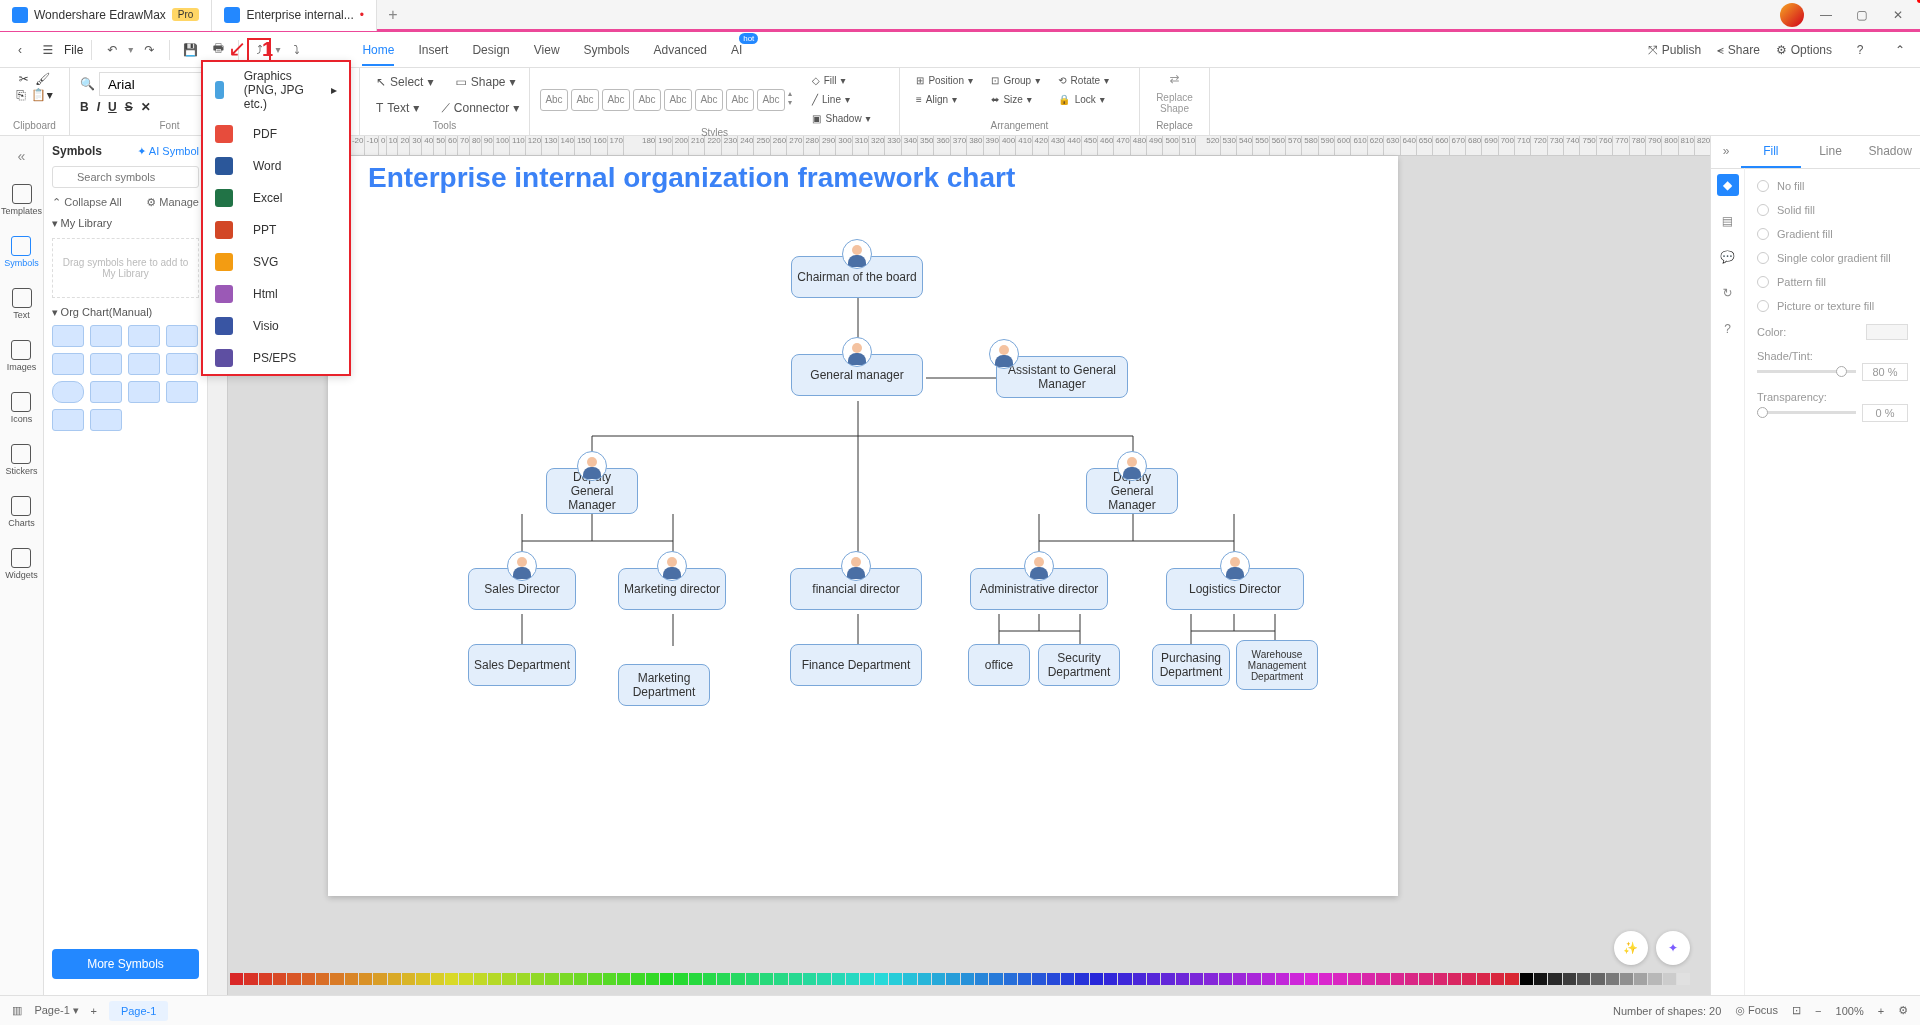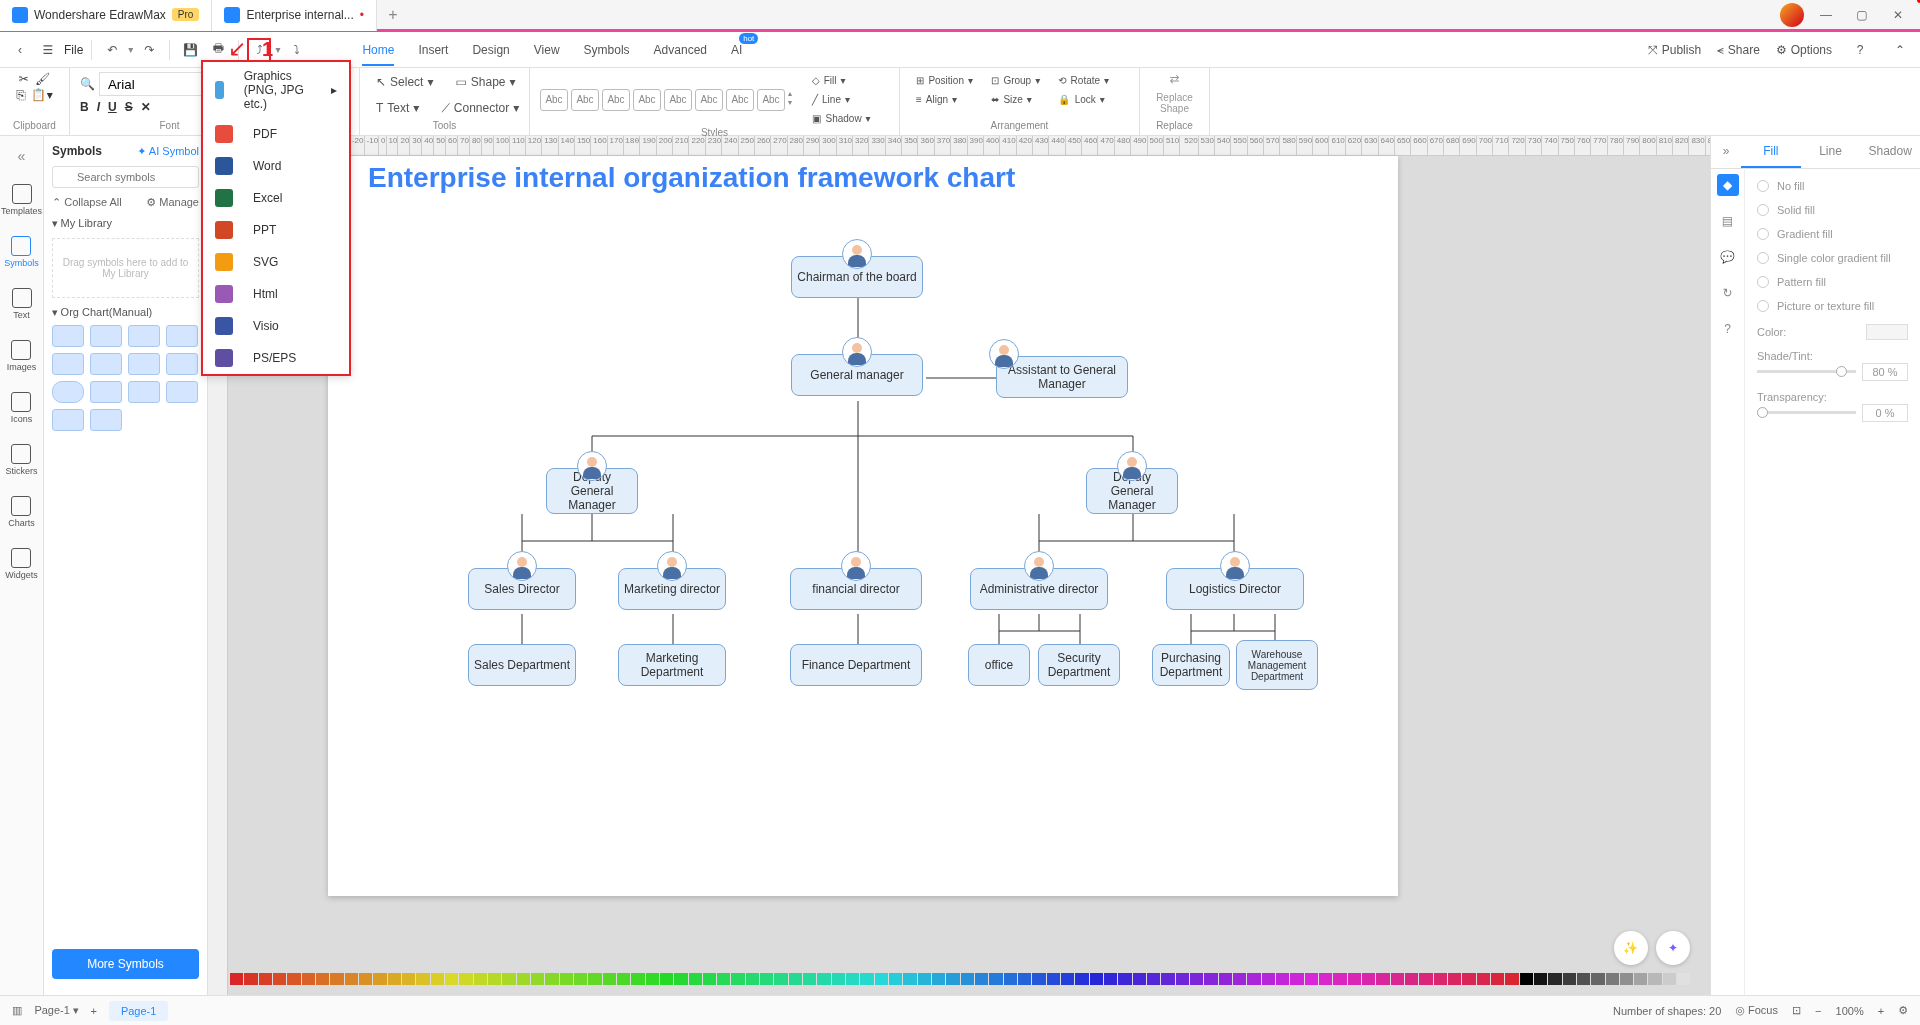--- a/index.html
+++ b/index.html
@@ -371,21 +371,21 @@
       <span style="width: 40px; display: inline-block; border-left: 1px solid rgb(204, 204, 204); padding-left: 2px;">80</span>
       <span style="width: 40px; display: inline-block; border-left: 1px solid rgb(204, 204, 204); padding-left: 2px;">90</span>
       <span style="width: 40px; display: inline-block; border-left: 1px solid rgb(204, 204, 204); padding-left: 2px;">100</span>
       <span style="width: 40px; display: inline-block; border-left: 1px solid rgb(204, 204, 204); padding-left: 2px;">110</span>
       <span style="width: 40px; display: inline-block; border-left: 1px solid rgb(204, 204, 204); padding-left: 2px;">120</span>
       <span style="width: 40px; display: inline-block; border-left: 1px solid rgb(204, 204, 204); padding-left: 2px;">130</span>
       <span style="width: 40px; display: inline-block; border-left: 1px solid rgb(204, 204, 204); padding-left: 2px;">140</span>
       <span style="width: 40px; display: inline-block; border-left: 1px solid rgb(204, 204, 204); padding-left: 2px;">150</span>
       <span style="width: 40px; display: inline-block; border-left: 1px solid rgb(204, 204, 204); padding-left: 2px;">160</span>
       <span style="width: 40px; display: inline-block; border-left: 1px solid rgb(204, 204, 204); padding-left: 2px;">170</span>
-      <span style="width: 40px; display: inline-block; border-left: 1px solid rgb(204, 204, 204); padding-left: 1px; font-family: Liberation Mono, monospace;">180</span>
+      <span style="width: 40px; display: inline-block; border-left: 1px solid rgb(204, 204, 204); padding-left: 18px;">180</span>
       <span style="width: 40px; display: inline-block; border-left: 1px solid rgb(204, 204, 204); padding-left: 2px;">190</span>
       <span style="width: 40px; display: inline-block; border-left: 1px solid rgb(204, 204, 204); padding-left: 2px;">200</span>
       <span style="width: 40px; display: inline-block; border-left: 1px solid rgb(204, 204, 204); padding-left: 2px;">210</span>
       <span style="width: 40px; display: inline-block; border-left: 1px solid rgb(204, 204, 204); padding-left: 2px;">220</span>
       <span style="width: 40px; display: inline-block; border-left: 1px solid rgb(204, 204, 204); padding-left: 2px;">230</span>
       <span style="width: 40px; display: inline-block; border-left: 1px solid rgb(204, 204, 204); padding-left: 2px;">240</span>
       <span style="width: 40px; display: inline-block; border-left: 1px solid rgb(204, 204, 204); padding-left: 2px;">250</span>
       <span style="width: 40px; display: inline-block; border-left: 1px solid rgb(204, 204, 204); padding-left: 2px;">260</span>
       <span style="width: 40px; display: inline-block; border-left: 1px solid rgb(204, 204, 204); padding-left: 2px;">270</span>
       <span style="width: 40px; display: inline-block; border-left: 1px solid rgb(204, 204, 204); padding-left: 2px;">280</span>
@@ -405,21 +405,21 @@
       <span style="width: 40px; display: inline-block; border-left: 1px solid rgb(204, 204, 204); padding-left: 2px;">420</span>
       <span style="width: 40px; display: inline-block; border-left: 1px solid rgb(204, 204, 204); padding-left: 2px;">430</span>
       <span style="width: 40px; display: inline-block; border-left: 1px solid rgb(204, 204, 204); padding-left: 2px;">440</span>
       <span style="width: 40px; display: inline-block; border-left: 1px solid rgb(204, 204, 204); padding-left: 2px;">450</span>
       <span style="width: 40px; display: inline-block; border-left: 1px solid rgb(204, 204, 204); padding-left: 2px;">460</span>
       <span style="width: 40px; display: inline-block; border-left: 1px solid rgb(204, 204, 204); padding-left: 2px;">470</span>
       <span style="width: 40px; display: inline-block; border-left: 1px solid rgb(204, 204, 204); padding-left: 2px;">480</span>
       <span style="width: 40px; display: inline-block; border-left: 1px solid rgb(204, 204, 204); padding-left: 2px;">490</span>
       <span style="width: 40px; display: inline-block; border-left: 1px solid rgb(204, 204, 204); padding-left: 2px;">500</span>
       <span style="width: 40px; display: inline-block; border-left: 1px solid rgb(204, 204, 204); padding-left: 2px;">510</span>
-      <span style="width: 40px; display: inline-block; border-left: 1px solid rgb(204, 204, 204); padding-left: 4px; text-align: right;">520</span>
+      <span style="width: 40px; display: inline-block; border-left: 1px solid rgb(204, 204, 204); padding-left: 10px; text-align: right;">520</span>
       <span style="width: 40px; display: inline-block; border-left: 1px solid rgb(204, 204, 204); padding-left: 2px;">530</span>
       <span style="width: 40px; display: inline-block; border-left: 1px solid rgb(204, 204, 204); padding-left: 2px;">540</span>
       <span style="width: 40px; display: inline-block; border-left: 1px solid rgb(204, 204, 204); padding-left: 2px;">550</span>
       <span style="width: 40px; display: inline-block; border-left: 1px solid rgb(204, 204, 204); padding-left: 2px;">560</span>
       <span style="width: 40px; display: inline-block; border-left: 1px solid rgb(204, 204, 204); padding-left: 2px;">570</span>
       <span style="width: 40px; display: inline-block; border-left: 1px solid rgb(204, 204, 204); padding-left: 2px;">580</span>
       <span style="width: 40px; display: inline-block; border-left: 1px solid rgb(204, 204, 204); padding-left: 2px;">590</span>
       <span style="width: 40px; display: inline-block; border-left: 1px solid rgb(204, 204, 204); padding-left: 2px;">600</span>
       <span style="width: 40px; display: inline-block; border-left: 1px solid rgb(204, 204, 204); padding-left: 2px;">610</span>
       <span style="width: 40px; display: inline-block; border-left: 1px solid rgb(204, 204, 204); padding-left: 2px;">620</span>
@@ -529,21 +529,21 @@
         <div class="node-head"></div>
         <span>Administrative director</span>
       </div>
     <div class="node" style="top:412px;left:838px;width:138px;height:42px">
         <div class="node-head"></div>
         <span>Logistics Director</span>
       </div>
     <div class="node" style="top:488px;left:140px;width:108px;height:42px">
         <span>Sales Department</span>
       </div>
-    <div class="node" style="top:488px;left:290px;width:108px;height:42px">
+    <div class="node" style="top:508px;left:290px;width:92px;height:42px">
         <span>Marketing Department</span>
       </div>
     <div class="node" style="top:488px;left:462px;width:132px;height:42px">
         <span>Finance Department</span>
       </div>
     <div class="node" style="top:488px;left:640px;width:62px;height:42px">
         <span>office</span>
       </div>
     <div class="node" style="top:488px;left:710px;width:82px;height:42px">
         <span>Security Department</span>

